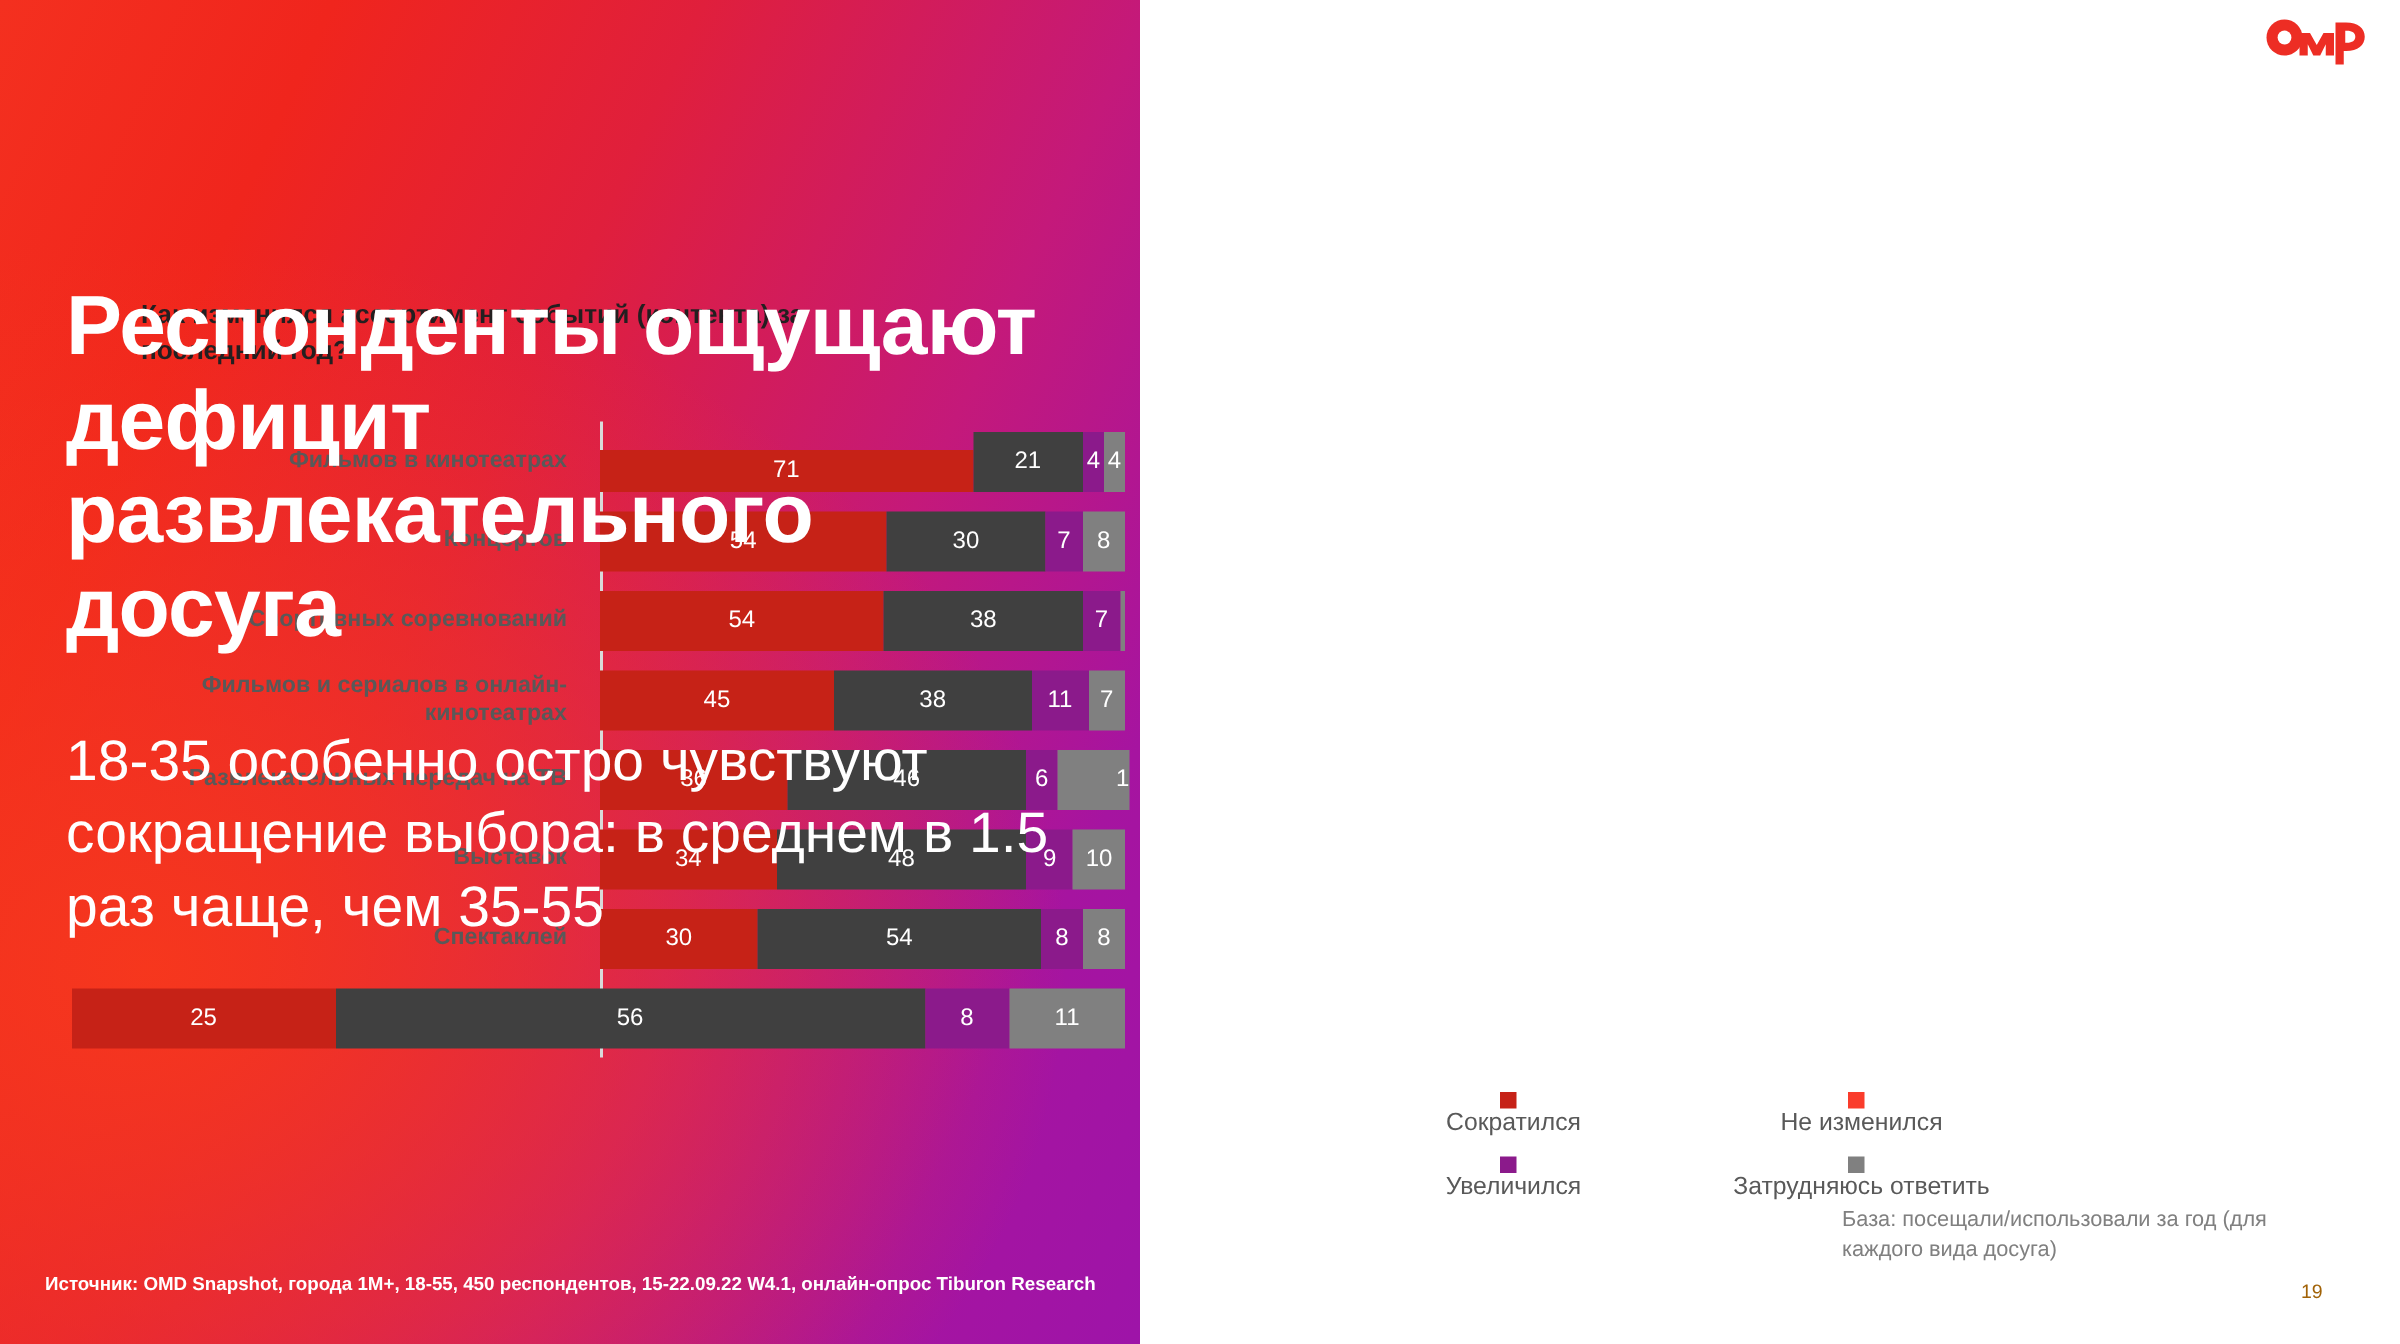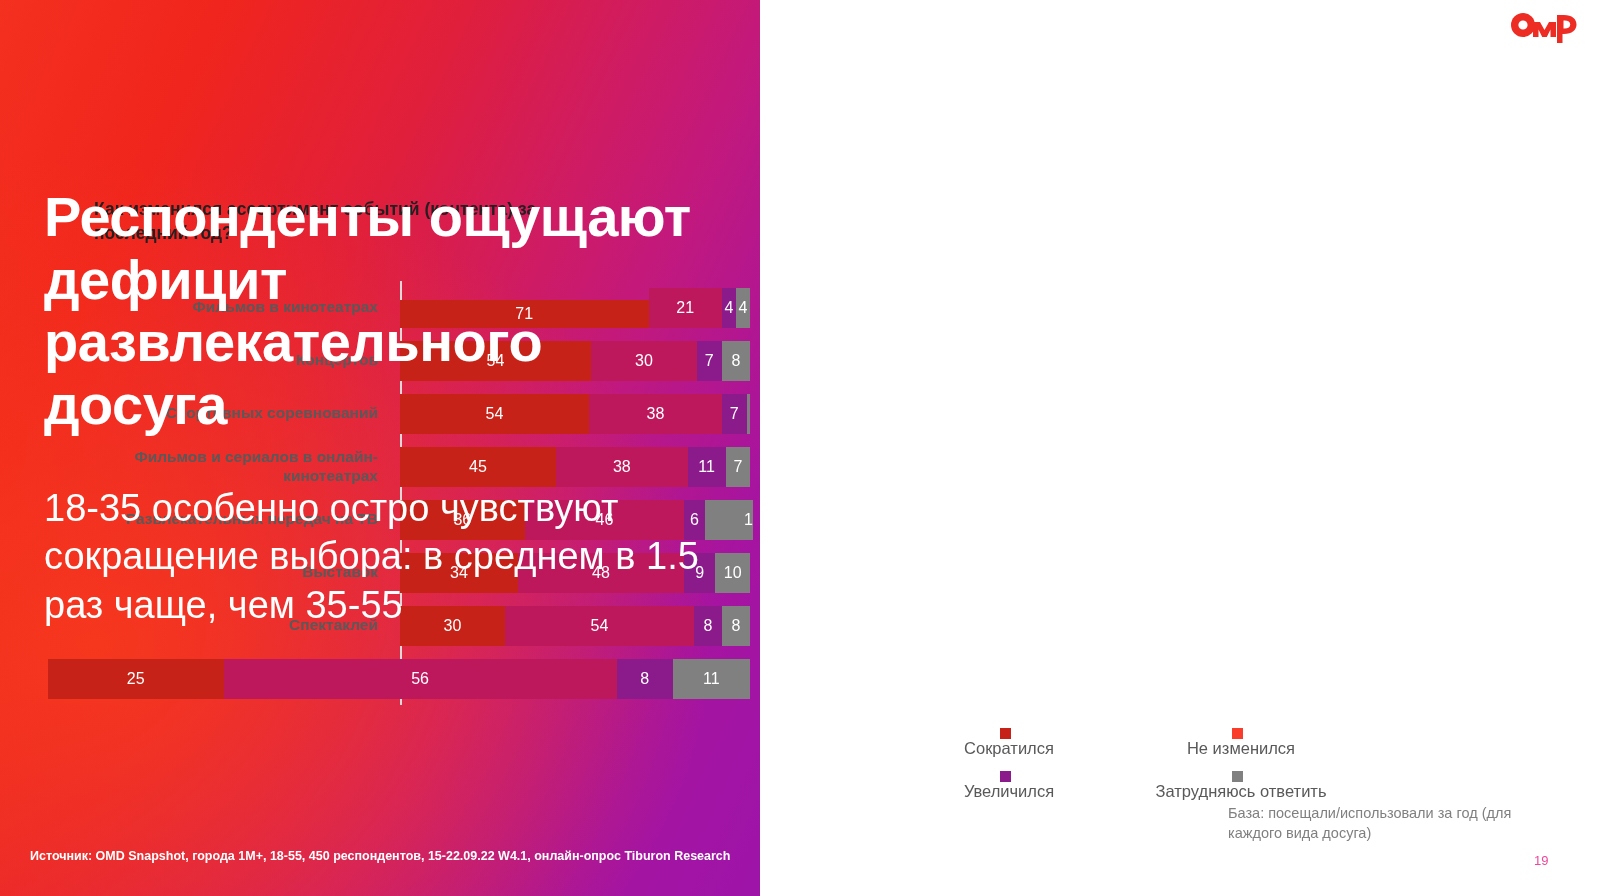--- a/index.html
+++ b/index.html
@@ -87,42 +87,42 @@
     height: 40px;
     display: flex; align-items: stretch;
     margin-left: 8px;
   }
   .seg {
     display: flex; align-items: center; justify-content: center;
     color: #ffffff; font-size: 16px; font-weight: normal;
     overflow: hidden; white-space: nowrap;
   }
   .seg.s0 { background: #c62217; }
-  .seg.s1 { background: #be185d; }
+  .seg.s1 { background: #404040; }
   .seg.s2 { background: #8b1a8b; }
   .seg.s3 { background: #808080; }
 
   
   .legend {
     position: absolute; left: 893px; top: 728px;
     width: 520px;
     display: grid; grid-template-columns: 232px 232px;
     row-gap: 13px;
   }
   .legend-item { display: flex; align-items: center; flex-direction: column; }
   .legend-swatch { width: 11px; height: 11px; margin-right: 8px; flex: 0 0 11px; }
   .legend-label { color: #595959; font-size: 16.5px; white-space: nowrap; }
 
   .base-note {
     position: absolute; left: 1228px; top: 803px; width: 290px;
     color: #808080; font-size: 14.5px; line-height: 1.38;
   }
   .page-number {
     position: absolute; left: 1534px; top: 853px;
-    color: #ec4899; font-size: 13px;
+    color: #a16207; font-size: 13px;
   }
 </style>
 </head>
 <body>
 
 <div class="slide">
 
   <div class="left-panel">
     <div class="headline">Респонденты ощущают дефицит развлекательного досуга</div>
     <div class="subline">18-35 особенно остро чувствуют сокращение выбора: в среднем в 1.5 раз чаще, чем 35-55</div>

